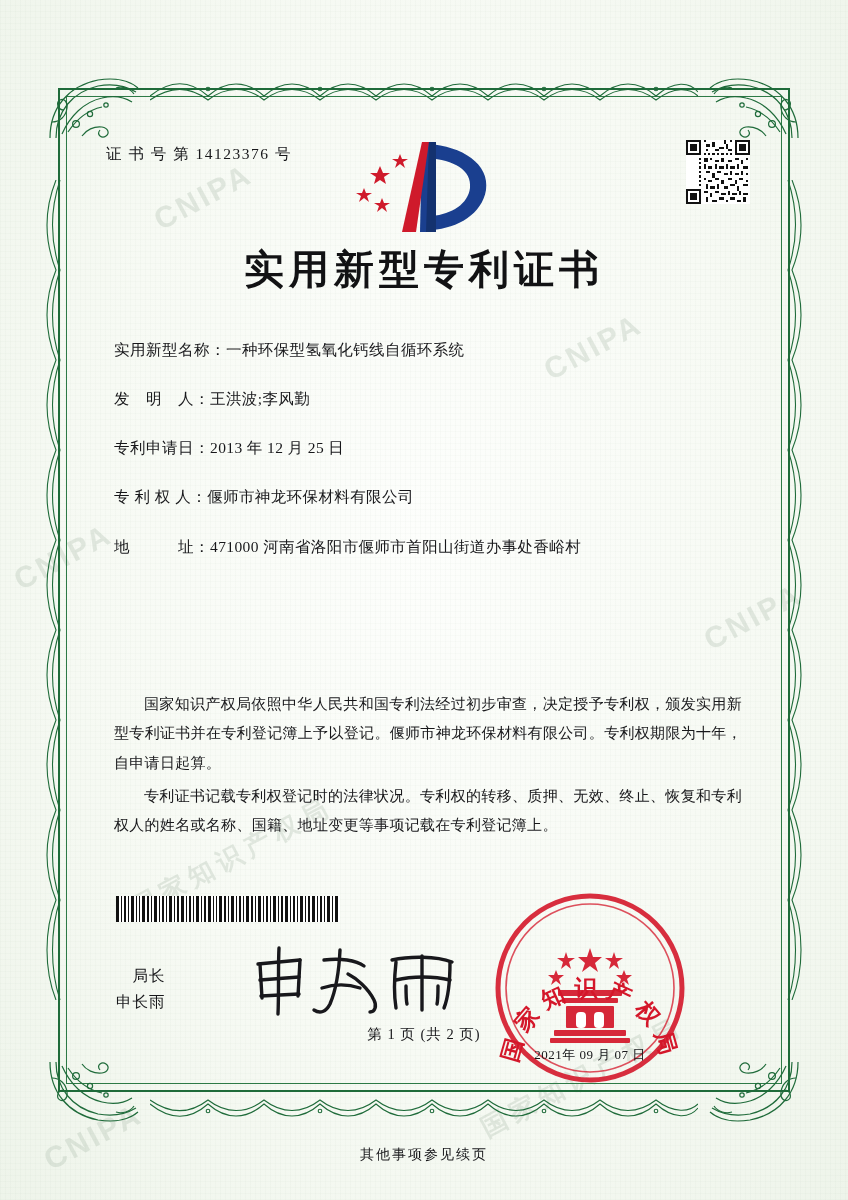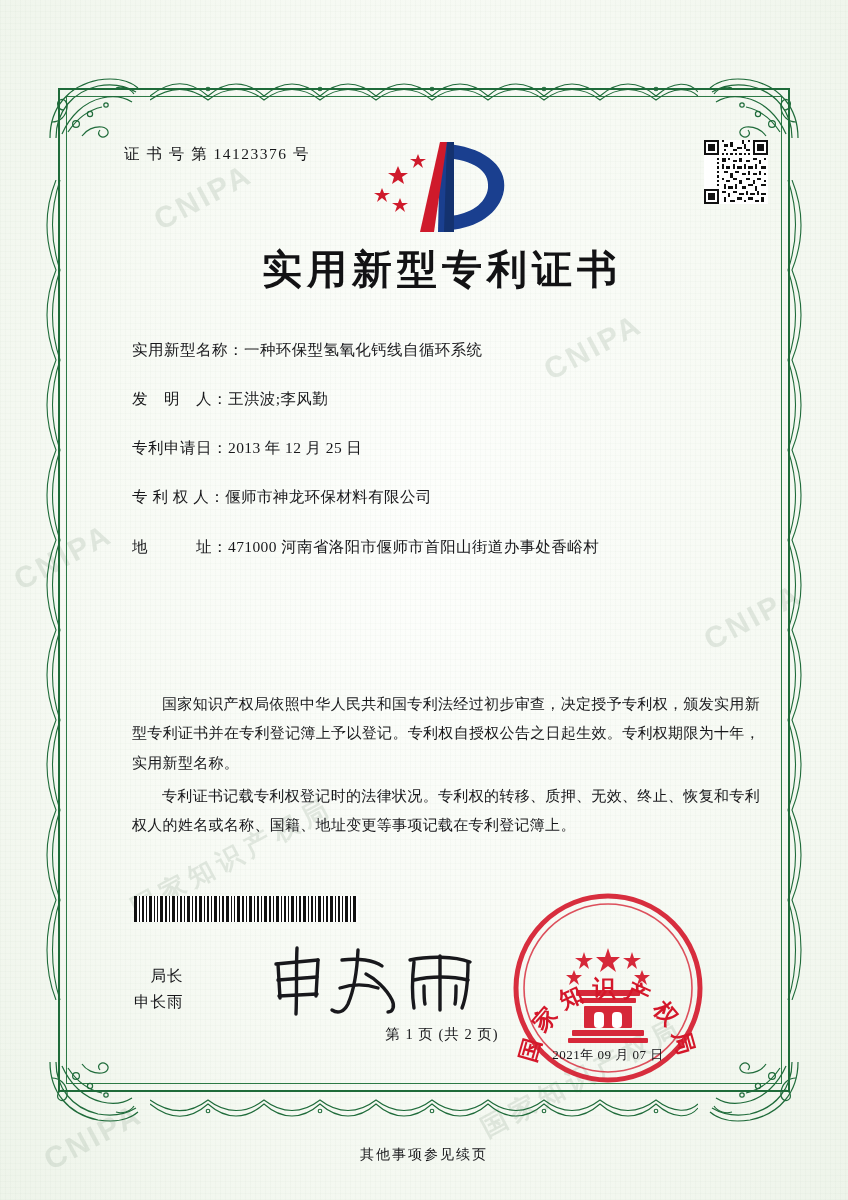--- a/index.html
+++ b/index.html
@@ -93,21 +93,21 @@
     width: 22px;
     color: #1f6b3a;
   }
   .edge-left { left: 40px; }
   .edge-right { right: 40px; transform: scaleX(-1); }
   .edge-left svg, .edge-right svg { width: 100%; height: 100%; display: block; }
 
   
   .content {
     position: absolute;
-    left: 114px; top: 118px;
+    left: 96px; top: 118px;
     width: 656px;
     height: 944px;
   }
   .cert-no {
     position: absolute;
     left: 10px; top: 26px;
     font-size: 15.5px;
     letter-spacing: 1.5px;
     color: #17171a;
     white-space: nowrap;
@@ -524,21 +524,21 @@
         <span class="field-label">专 利 权 人：</span>
         <span class="field-value">偃师市神龙环保材料有限公司</span>
       </div>
       <div class="field-row">
         <span class="field-label">地　　　址：</span>
         <span class="field-value">471000 河南省洛阳市偃师市首阳山街道办事处香峪村</span>
       </div>
     </div>
 
     <div class="paragraphs">
-      <p>国家知识产权局依照中华人民共和国专利法经过初步审查，决定授予专利权，颁发实用新型专利证书并在专利登记簿上予以登记。专利权自授权公告之日起生效。专利权期限为十年，实用新型名称。</p>
+      <p>国家知识产权局依照中华人民共和国专利法经过初步审查，决定授予专利权，颁发实用新型专利证书并在专利登记簿上予以登记。偃师市神龙环保材料有限公司。专利权期限为十年，自申请日起算。</p>
       <p>专利证书记载专利权登记时的法律状况。专利权的转移、质押、无效、终止、恢复和专利权人的姓名或名称、国籍、地址变更等事项记载在专利登记簿上。</p>
     </div>
 
     <div class="barcode">
       <svg viewBox="0 0 224 26" shape-rendering="crispEdges">
         <rect width="224" height="26" fill="#ffffff"></rect>
         <g fill="#111">
           <rect x="0" y="0" width="3" height="26"></rect>
             <rect x="5" y="0" width="1" height="26"></rect>
           <rect x="8" y="0" width="2" height="26"></rect>

